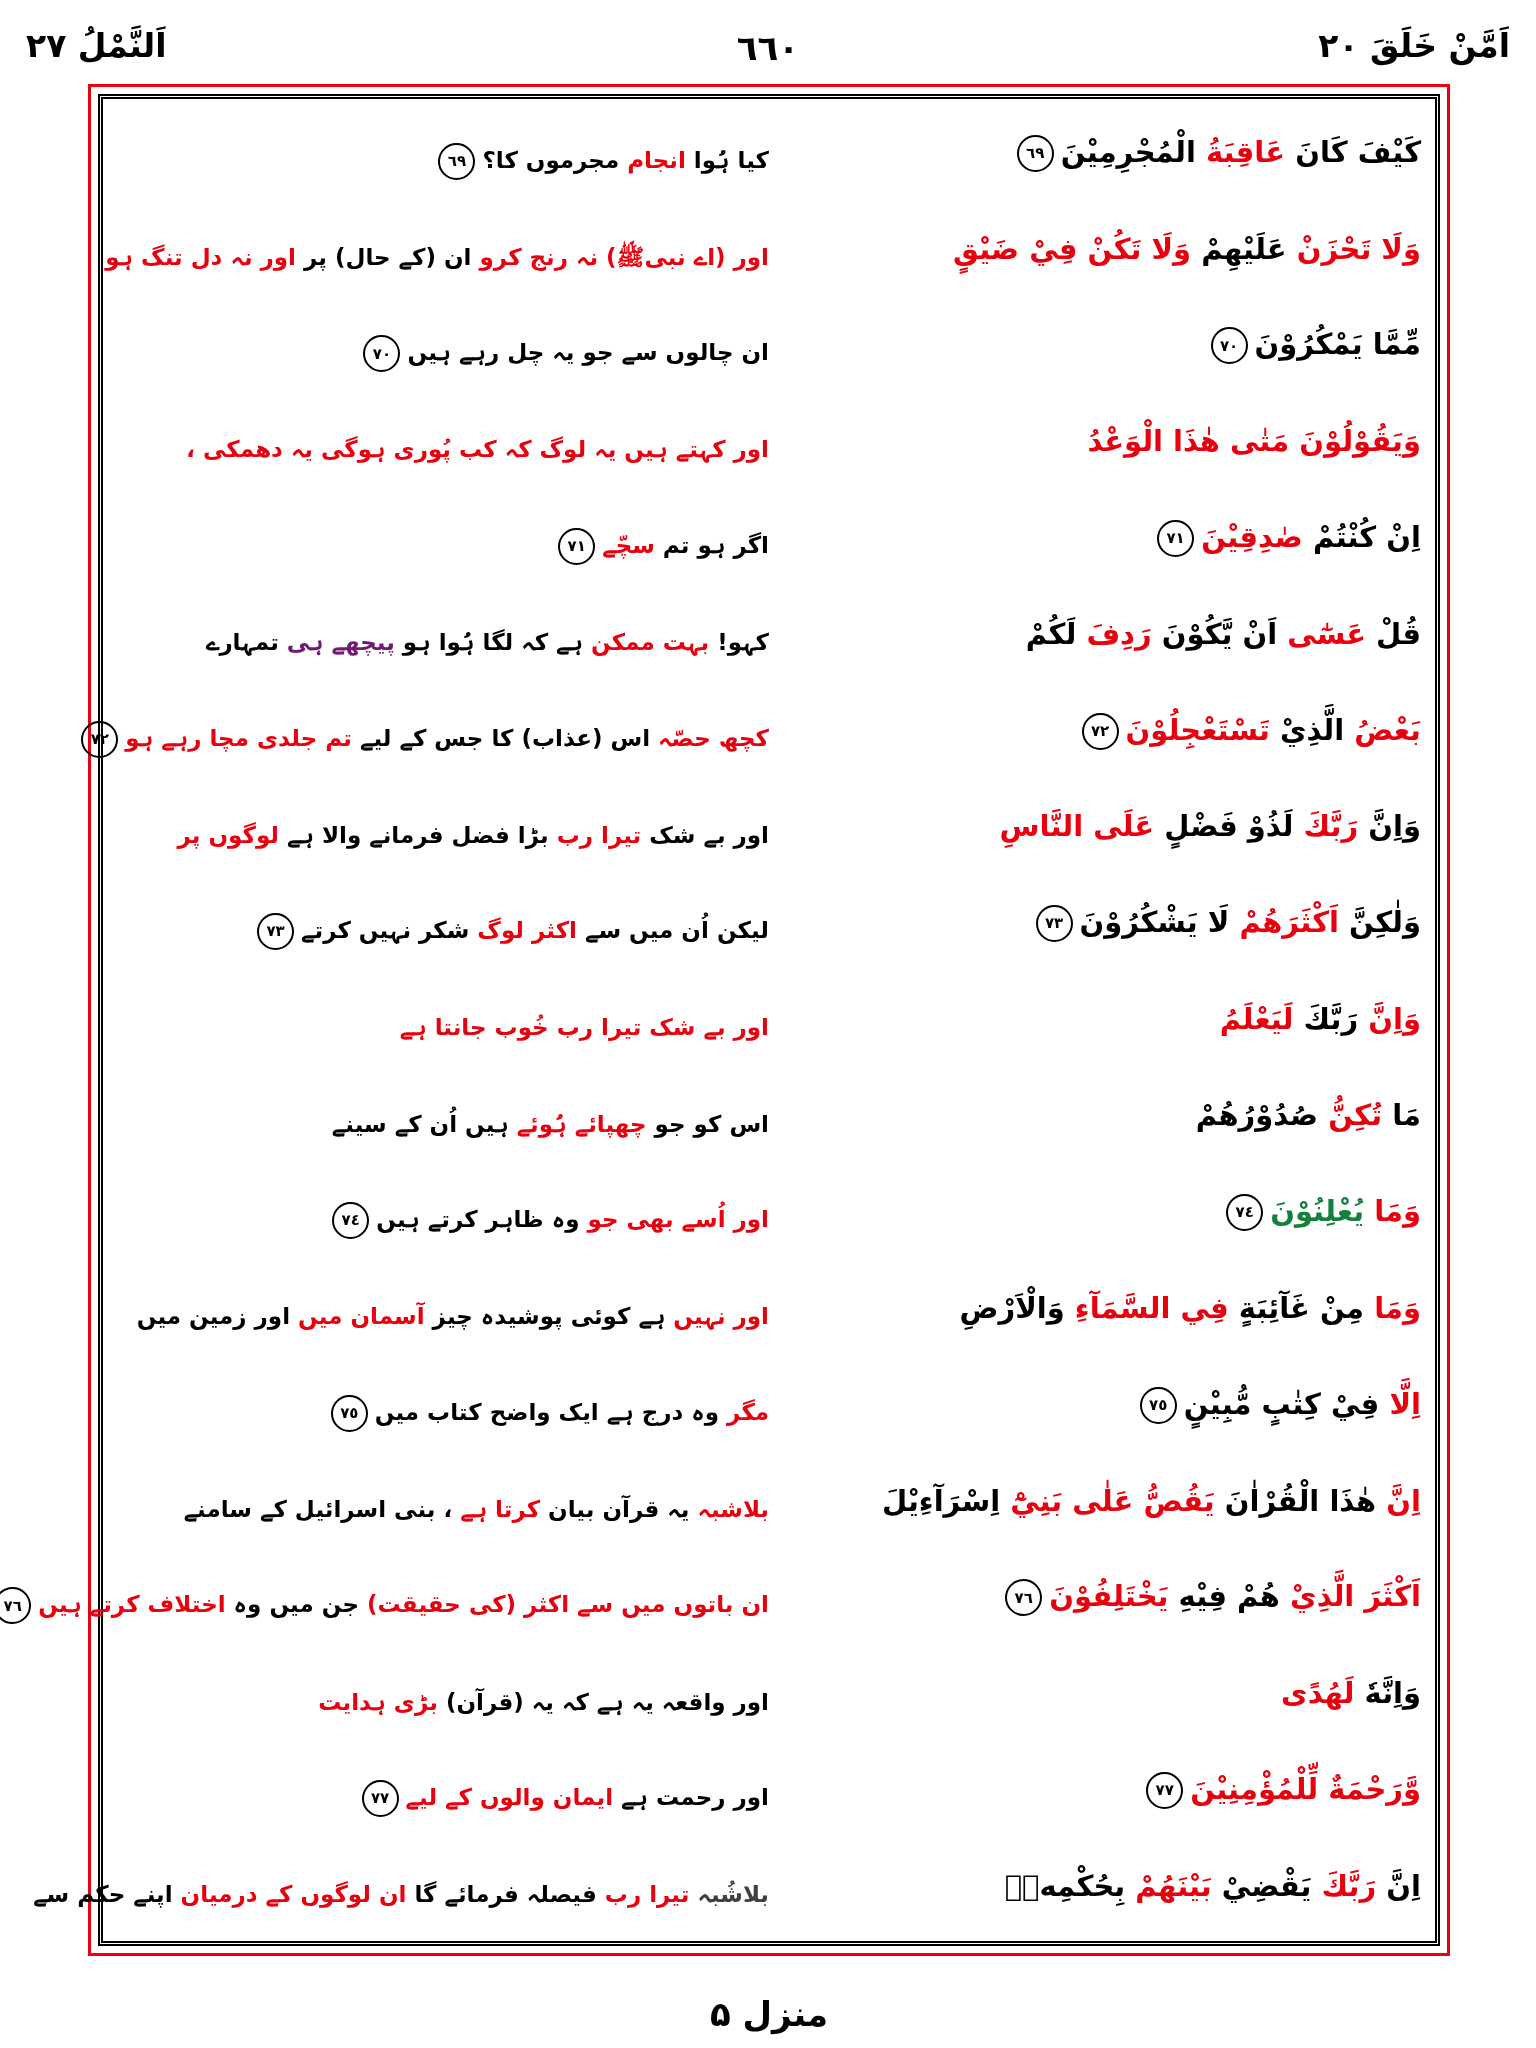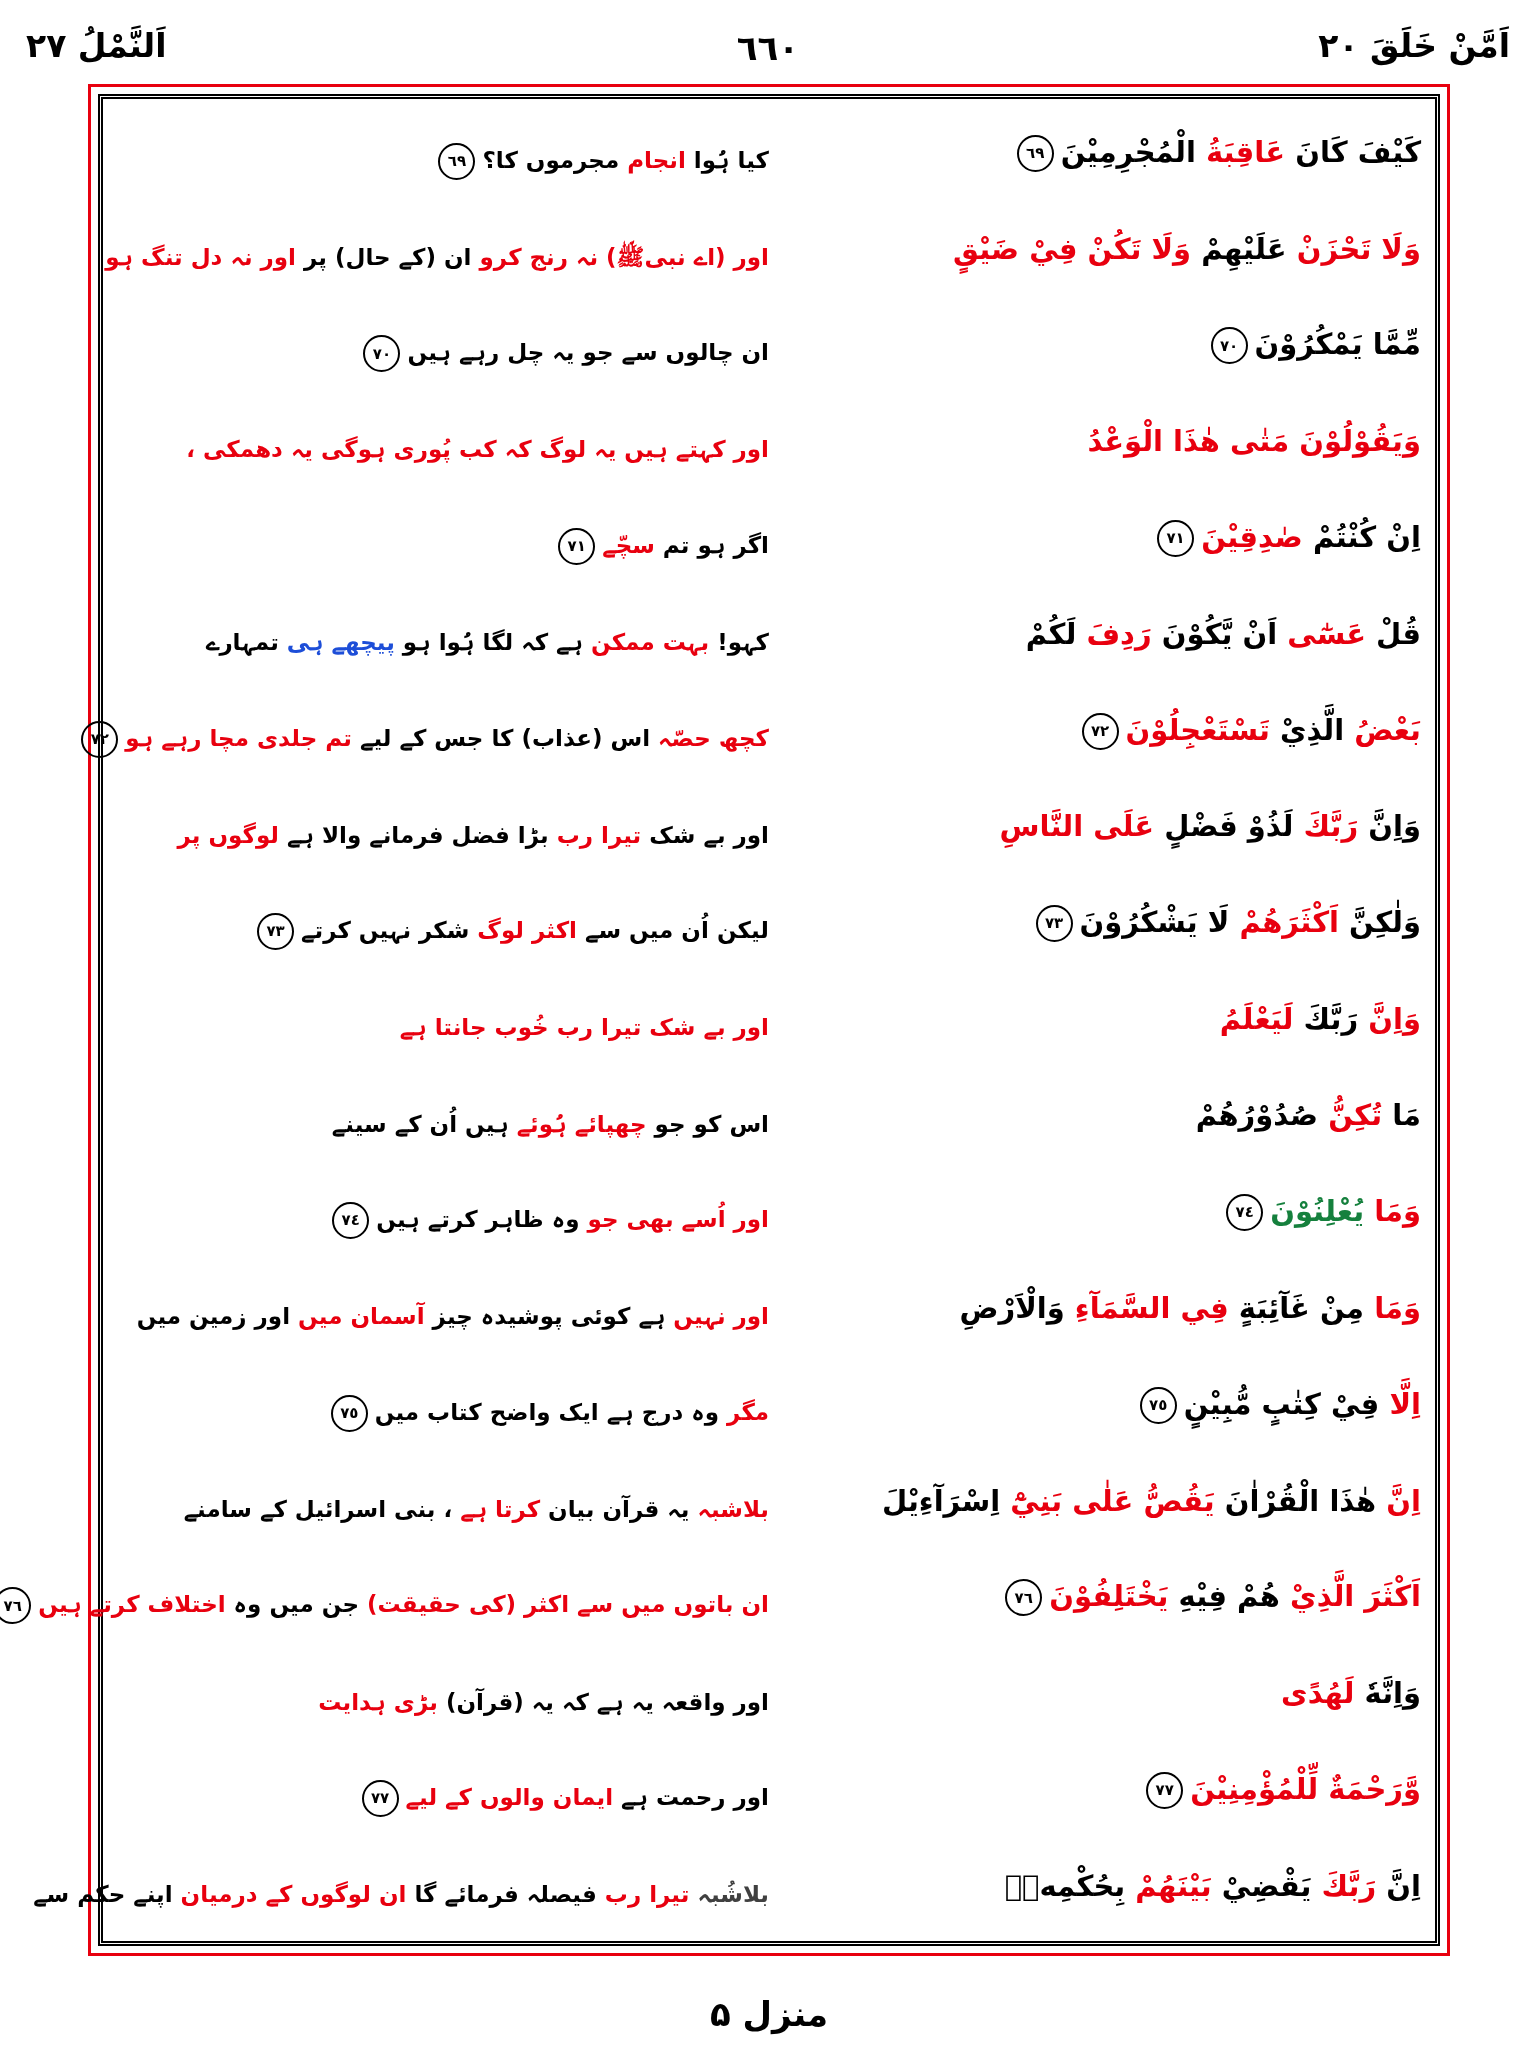--- a/index.html
+++ b/index.html
@@ -90,21 +90,21 @@
           <div class="row">
             <div class="cell arabic" lang="ar"><span class="seg" style="color: rgb(232, 0, 15); margin-top: 24px;">وَيَقُوْلُوْنَ مَتٰى هٰذَا الْوَعْدُ</span></div>
             <div class="cell urdu" lang="ur"><span class="seg" style="color: rgb(232, 0, 15);">اور کہتے ہیں یہ لوگ کہ کب پُوری ہوگی یہ دھمکی ،</span></div>
           </div>
           <div class="row">
             <div class="cell arabic" lang="ar"><span class="seg" style="color: rgb(0, 0, 0);">اِنْ كُنْتُمْ </span><span class="seg" style="color: rgb(232, 0, 15);">صٰدِقِيْنَ</span><span class="marker">٧١</span></div>
             <div class="cell urdu" lang="ur"><span class="seg" style="color: rgb(0, 0, 0);">اگر ہو تم </span><span class="seg" style="color: rgb(232, 0, 15);">سچّے</span><span class="marker">٧١</span></div>
           </div>
           <div class="row">
             <div class="cell arabic" lang="ar"><span class="seg" style="color: rgb(0, 0, 0);">قُلْ </span><span class="seg" style="color: rgb(232, 0, 15);">عَسٰٓى </span><span class="seg" style="color: rgb(0, 0, 0);">اَنْ يَّكُوْنَ </span><span class="seg" style="color: rgb(232, 0, 15);">رَدِفَ </span><span class="seg" style="color: rgb(0, 0, 0);">لَكُمْ</span></div>
-            <div class="cell urdu" lang="ur"><span class="seg" style="color: rgb(0, 0, 0);">کہو! </span><span class="seg" style="color: rgb(232, 0, 15);">بہت ممکن </span><span class="seg" style="color: rgb(0, 0, 0);">ہے کہ لگا ہُوا ہو </span><span class="seg" style="color: #1d4ed8;">پیچھے ہی </span><span class="seg" style="color: rgb(0, 0, 0);">تمہارے</span></div>
+            <div class="cell urdu" lang="ur"><span class="seg" style="color: rgb(0, 0, 0);">کہو! </span><span class="seg" style="color: rgb(232, 0, 15);">بہت ممکن </span><span class="seg" style="color: rgb(0, 0, 0);">ہے کہ لگا ہُوا ہو </span><span class="seg" style="color: #701a75;">پیچھے ہی </span><span class="seg" style="color: rgb(0, 0, 0);">تمہارے</span></div>
           </div>
           <div class="row">
             <div class="cell arabic" lang="ar"><span class="seg" style="color: rgb(232, 0, 15);">بَعْضُ </span><span class="seg" style="color: rgb(0, 0, 0);">الَّذِيْ </span><span class="seg" style="color: rgb(232, 0, 15);">تَسْتَعْجِلُوْنَ</span><span class="marker">٧٢</span></div>
             <div class="cell urdu" lang="ur"><span class="seg" style="color: rgb(232, 0, 15);">کچھ حصّہ </span><span class="seg" style="color: rgb(0, 0, 0);">اس (عذاب) کا جس کے لیے </span><span class="seg" style="color: rgb(232, 0, 15);">تم جلدی مچا رہے ہو</span><span class="marker">٧٢</span></div>
           </div>
           <div class="row">
             <div class="cell arabic" lang="ar"><span class="seg" style="color: rgb(0, 0, 0);">وَاِنَّ </span><span class="seg" style="color: rgb(232, 0, 15);">رَبَّكَ </span><span class="seg" style="color: rgb(0, 0, 0);">لَذُوْ فَضْلٍ </span><span class="seg" style="color: rgb(232, 0, 15);">عَلَى النَّاسِ</span></div>
             <div class="cell urdu" lang="ur"><span class="seg" style="color: rgb(0, 0, 0);">اور بے شک </span><span class="seg" style="color: rgb(232, 0, 15);">تیرا رب </span><span class="seg" style="color: rgb(0, 0, 0);">بڑا فضل فرمانے والا ہے </span><span class="seg" style="color: rgb(232, 0, 15);">لوگوں پر</span></div>
           </div>
           <div class="row">

